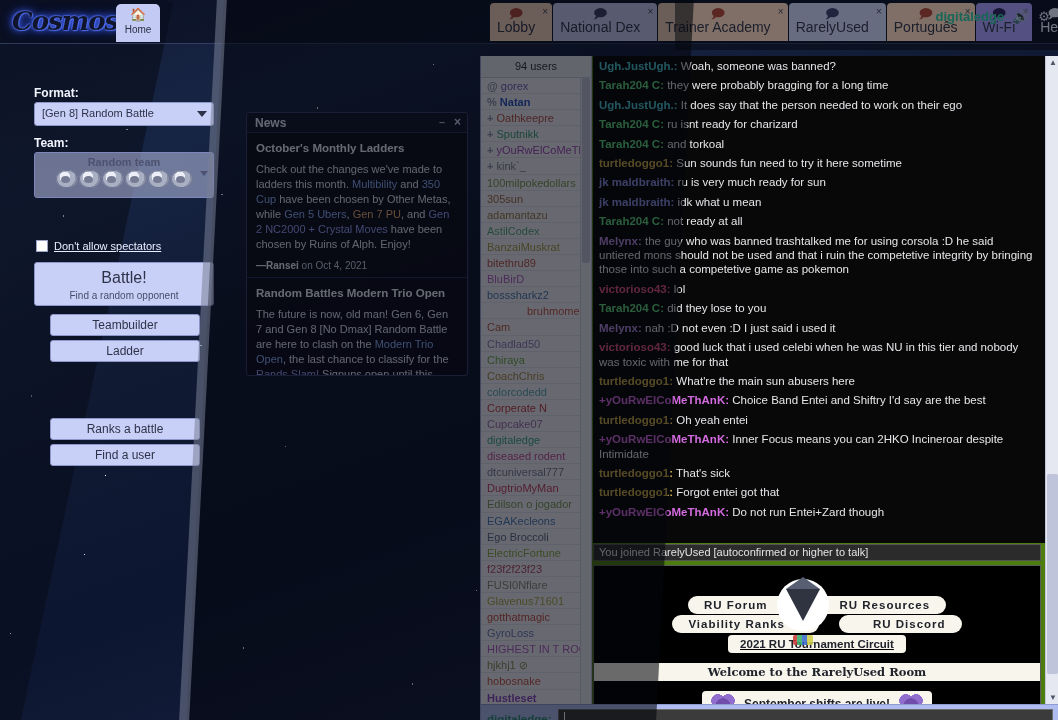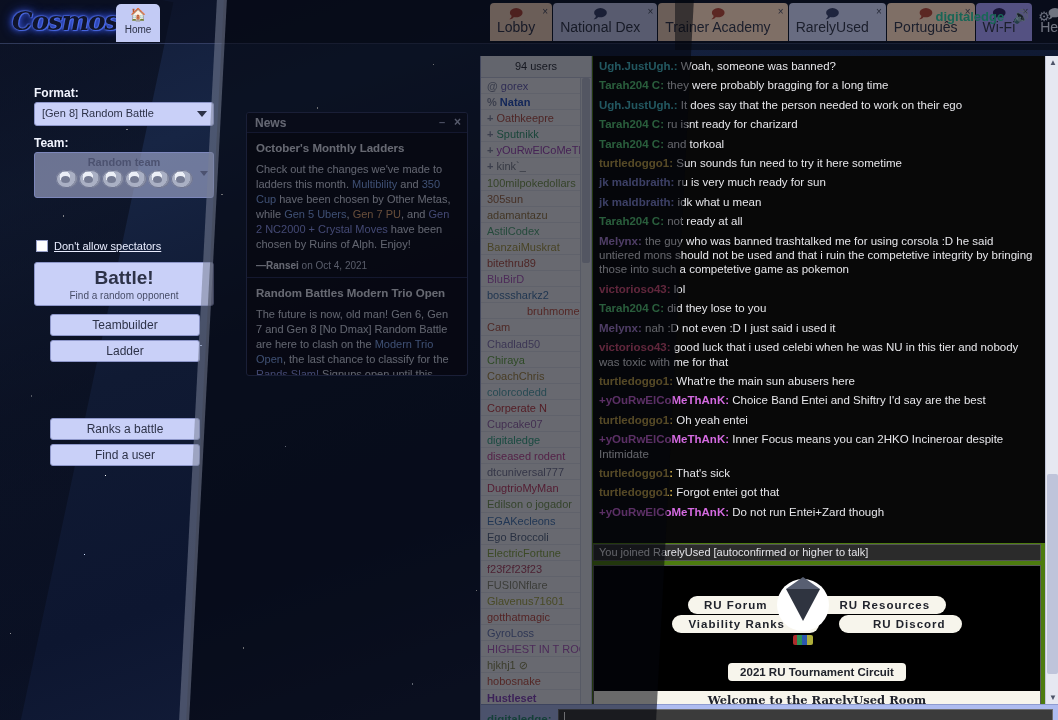--- a/index.html
+++ b/index.html
@@ -144,21 +144,21 @@
   }
   #spect .cbx { width: 12px; height: 12px; background: #fff; border: 1px solid #9aa2c9; }
   #spect .tx { text-decoration: underline; }
 
   .bigbtn {
     position: absolute; left: 34px; width: 180px;
     background: #c9d0f8; border: 1px solid #8d96c9; border-radius: 3px;
     color: #2d3248; text-align: center; cursor: pointer;
   }
   #battlebtn { top: 218px; height: 44px; padding-top: 4px; }
-  #battlebtn .b1 { font-size: 19px; font-weight: bold; line-height: 22px; }
+  #battlebtn .b1 { font-size: 16px; font-weight: normal; line-height: 22px; }
   #battlebtn .b2 { font-size: 10px; color: #474d67; line-height: 13px; }
 
   .smbtn {
     position: absolute; left: 50px; width: 150px; height: 22px;
     background: #c9d0f8; border: 1px solid #8d96c9; border-radius: 3px;
     color: #2d3248; font-size: 12px; text-align: center; line-height: 20px; cursor: pointer;
   }
   #bt-teambuilder { top: 270px; }
   #bt-ladder      { top: 296px; }
   #bt-watch       { top: 374px; }
@@ -537,21 +537,21 @@
       <span class="gemwrap">
           <span class="gem"></span>
         </span>
       <span class="pill" style="padding-left:30px;">RU Resources</span>
     </div>
     <div class="introRow" style="margin-top:-16px;">
       <span class="pill" style="padding-right:34px;">Viability Ranks</span>
       <span style="width:52px;display:inline-block;"></span>
       <span class="pill" style="padding-left:34px;">RU Discord</span>
     </div>
-    <div class="introRow" style="margin-top:30px;">
+    <div class="introRow" style="margin-top:2px;text-decoration:underline;">
       <span class="circbtn">2021 RU Tournament Circuit</span>
     </div>
     <div class="introRow" style="margin-top:10px;">
       <span class="wideband">Welcome to the RarelyUsed Room</span>
     </div>
     <div class="introRow" style="margin-top:10px;">
       <span class="shiftrow">
         <span class="sprite"></span>
         <span>September shifts are live!</span>
         <span class="sprite"></span>

